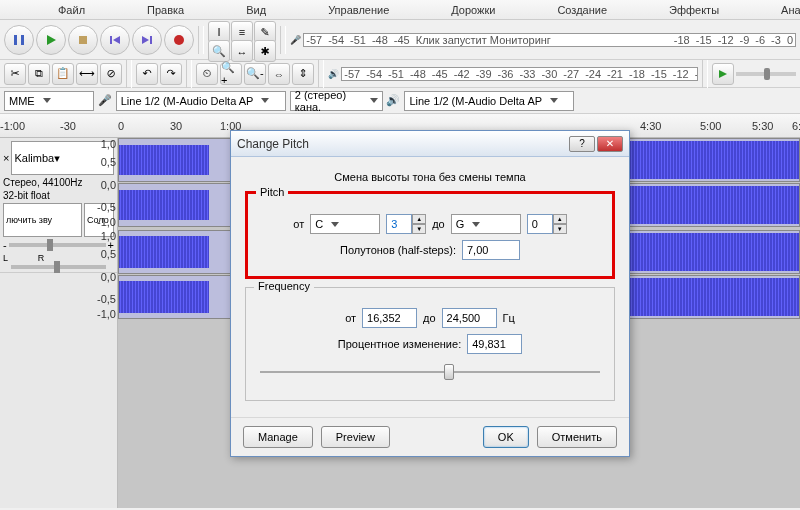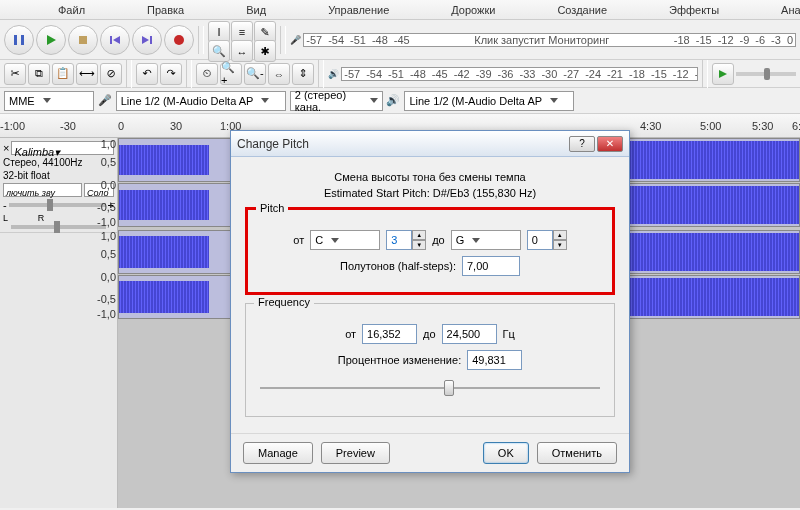--- a/index.html
+++ b/index.html
@@ -25,21 +25,21 @@
 
 
 .timeline { height: 24px; background: linear-gradient(#f8f8f8,#e8e8e8); border-bottom: 1px solid #bbb; display: flex; align-items: center; font-size: 10px; color: #333; position: relative; }
 .timeline span { position: absolute; }
 
 
 .trackarea { display: flex; height: 370px; }
 .trackpanel { width: 118px; background: #e8e8e8; border-right: 1px solid #bbb; }
 .trackhdr { padding: 3px; border-bottom: 1px solid #ccc; }
 .trackhdr .row { display: flex; align-items: center; gap: 2px; margin-bottom: 2px; font-size: 10px; }
-.tinysel { border: 1px solid #999; background: #fff; padding: 4px 2px; height: 14px; display: flex; align-items: flex-start; flex: 1; font-style: italic; }
+.tinysel { border: 1px solid #999; background: #fff; padding: 16px 2px; height: 14px; display: flex; align-items: center; flex: 1; }
 .waves { flex: 1; position: relative; background: #c6c6c6; }
 .wavegroup { position: absolute; left: 0; right: 0; height: 90px; }
 .wavelane { position: absolute; left: 0; right: 0; height: 44px; background: #bcbedd; border: 1px solid #888; overflow: hidden; }
 .wavefill { position: absolute; top: 0; bottom: 0; background: repeating-linear-gradient(90deg,#3030d0 0 1px,#5050ff 1px 2px,#3030d0 2px 3px); opacity: .85; }
 .ampscale { position: absolute; left: -22px; width: 22px; top: 0; bottom: 0; font-size: 9px; color: #333; }
 .ampscale div { position: absolute; right: 2px; }
 
 
 .dialog { position: absolute; left: 230px; top: 130px; width: 400px; background: #f0f0f0; border: 1px solid #6a8fbf; box-shadow: 2px 2px 8px rgba(0,0,0,.3); }
 .titlebar { height: 26px; background: linear-gradient(#fff,#dce5f0); display: flex; align-items: center; padding: 0 6px; border-bottom: 1px solid #b0c4de; }
@@ -126,21 +126,21 @@
     <div class="tbtn small">✱</div>
   </div>
   <div class="sep"></div>
   <div style="font-size:9px">🎤</div>
   <div class="meter">
     <span>-57</span>
       <span>-54</span>
       <span>-51</span>
       <span>-48</span>
       <span>-45</span>
-    <span style="flex:1;text-align:center">Клик запустит Мониторинг</span>
+    <span style="flex:1;text-align:left">Клик запустит Мониторинг</span>
     <span>-18</span>
       <span>-15</span>
       <span>-12</span>
       <span>-9</span>
       <span>-6</span>
       <span>-3</span>
       <span>0</span>
   </div>
 </div>
 
@@ -295,21 +295,20 @@
 <div class="dialog">
   <div class="titlebar">
     <span class="ttl">Change Pitch</span>
     <div class="winbtns">
       <div class="winbtn">?</div>
       <div class="winbtn close">✕</div>
     </div>
   </div>
   <div class="dbody">
     <div class="center">Смена высоты тона без смены темпа</div>
-    <div class="center">Estimated Start Pitch: D#/Eb3 (155,830 Hz)</div>
 
     <div class="groupbox pitch">
       <div class="gtitle">Pitch</div>
       <div class="frow">
         <span>от</span>
         <div class="combo" style="width:70px">
             <span>C</span>
             <div class="dd"></div>
           </div>
         <div class="spin">

